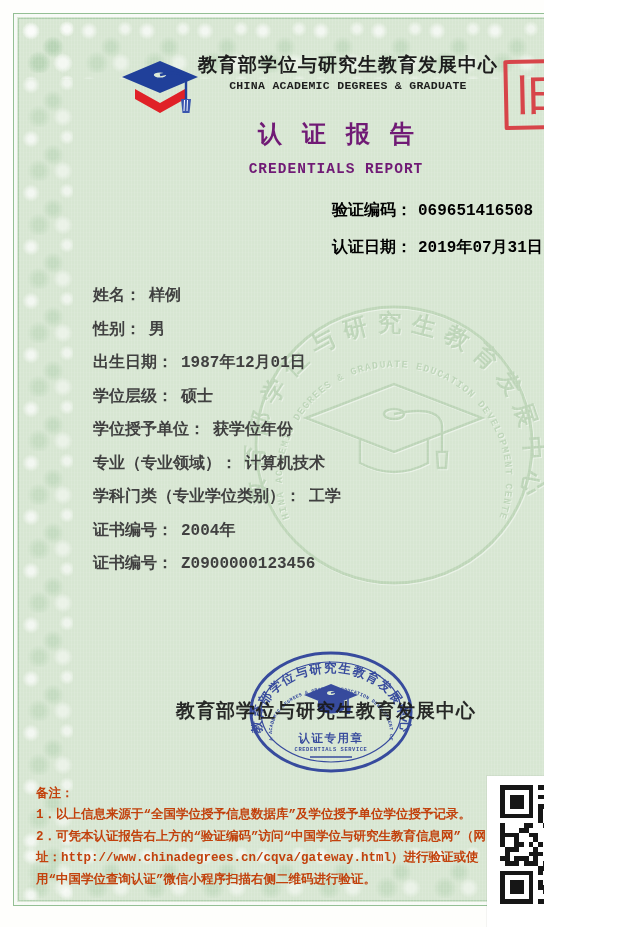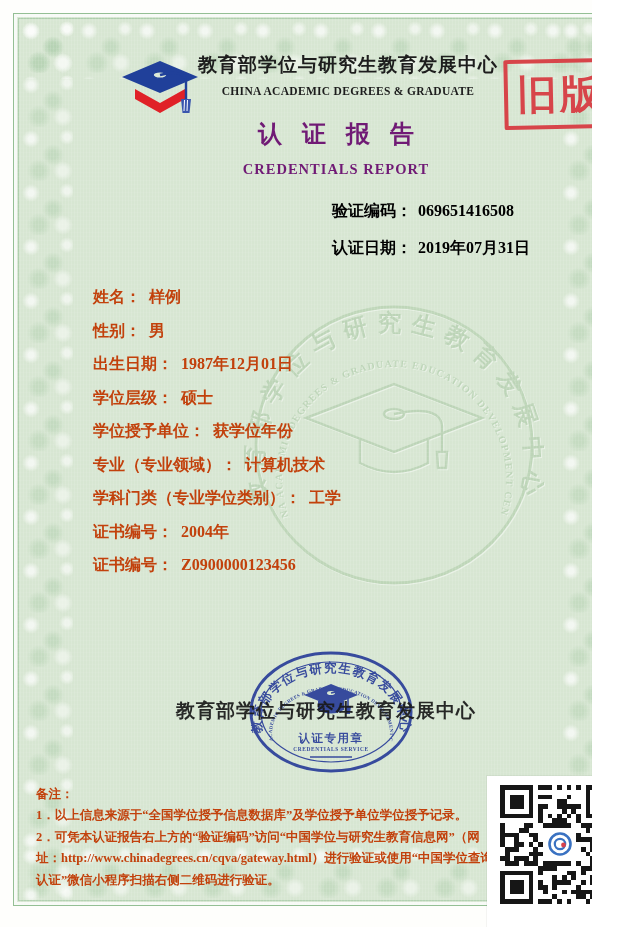--- a/index.html
+++ b/index.html
@@ -1,21 +1,21 @@
 <!DOCTYPE html>
 <html><head>
 <meta charset="utf-8">
 <style>
   html,body{margin:0;padding:0;}
   body{
     width:632px;height:927px;background:#ffffff;
     font-family:"Liberation Serif","DejaVu Serif",serif;
     -webkit-font-smoothing:antialiased;
   }
-  .canvas{position:relative;width:592px;height:927px;overflow:hidden;background:#fefefc;}
+  .canvas{position:relative;width:544px;height:927px;overflow:hidden;background:#fefefc;font-family:Liberation Mono, monospace;}
 
   
   .page{
     position:absolute;left:13px;top:13px;width:604px;height:891px;
     background:#d7e6d2;
     border:1px solid #94bf94;
     box-shadow:inset 0 0 0 3px rgba(255,255,255,.8);
   }
   .page::after{
     content:"";position:absolute;inset:4px;border:1px solid rgba(148,191,148,.6);
@@ -40,39 +40,39 @@
   }
   .orn.top{left:5px;right:5px;top:5px;height:60px;}
   .orn.bottom{left:5px;right:5px;bottom:5px;height:56px;}
   .orn.left{top:5px;bottom:5px;left:5px;width:54px;}
   .orn.right{top:5px;bottom:5px;right:5px;width:54px;}
 
   
   .logo{position:absolute;left:100px;top:36px;width:92px;height:76px;z-index:3;}
   .org-block{position:absolute;left:178px;top:38px;width:312px;text-align:center;z-index:3;color:#1d1d1d;}
   .org-cn{font-size:19px;font-weight:bold;letter-spacing:1px;white-space:nowrap;}
-  .org-en{font-size:11.5px;font-weight:bold;letter-spacing:.3px;line-height:13px;margin-top:7px;}
+  .org-en{font-size:11.5px;font-weight:bold;letter-spacing:.3px;line-height:13px;margin-top:1px;}
   .stamp{
     position:absolute;left:490px;top:45px;width:104px;height:62px;z-index:4;
     border:4px solid #d7454a;border-radius:2px;color:#d7454a;
     display:flex;align-items:center;justify-content:center;
     font-size:40px;font-weight:bold;letter-spacing:3px;
     transform:rotate(-1.2deg);
   }
   .title-block{position:absolute;left:132px;top:104px;width:380px;text-align:center;z-index:3;color:#701a75;}
   .title-cn{font-size:24px;font-weight:bold;letter-spacing:20px;text-indent:20px;white-space:nowrap;}
   .title-en{font-size:14.5px;font-weight:bold;letter-spacing:1px;margin-top:11px;}
 
   
   .verify{position:absolute;left:318px;top:187px;z-index:3;color:#000000;font-size:16px;font-weight:bold;}
   .verify .v-row{white-space:nowrap;line-height:20px;margin-bottom:17px;}
   .verify .v-value{margin-left:6px;}
 
   
-  .fields{position:absolute;left:79px;top:266px;z-index:3;color:#c2410c;}
+  .fields{position:absolute;left:79px;top:266px;z-index:3;color:#404040;}
   .field-row{height:33.5px;line-height:33.5px;font-size:16px;font-weight:bold;white-space:nowrap;}
   .f-value{margin-left:8px;}
 
   
   .watermark{
     position:absolute;left:230px;top:286px;width:300px;height:290px;z-index:0;opacity:.5;
     filter:drop-shadow(1px 1px 0 rgba(255,255,255,.9));
   }
 
   

